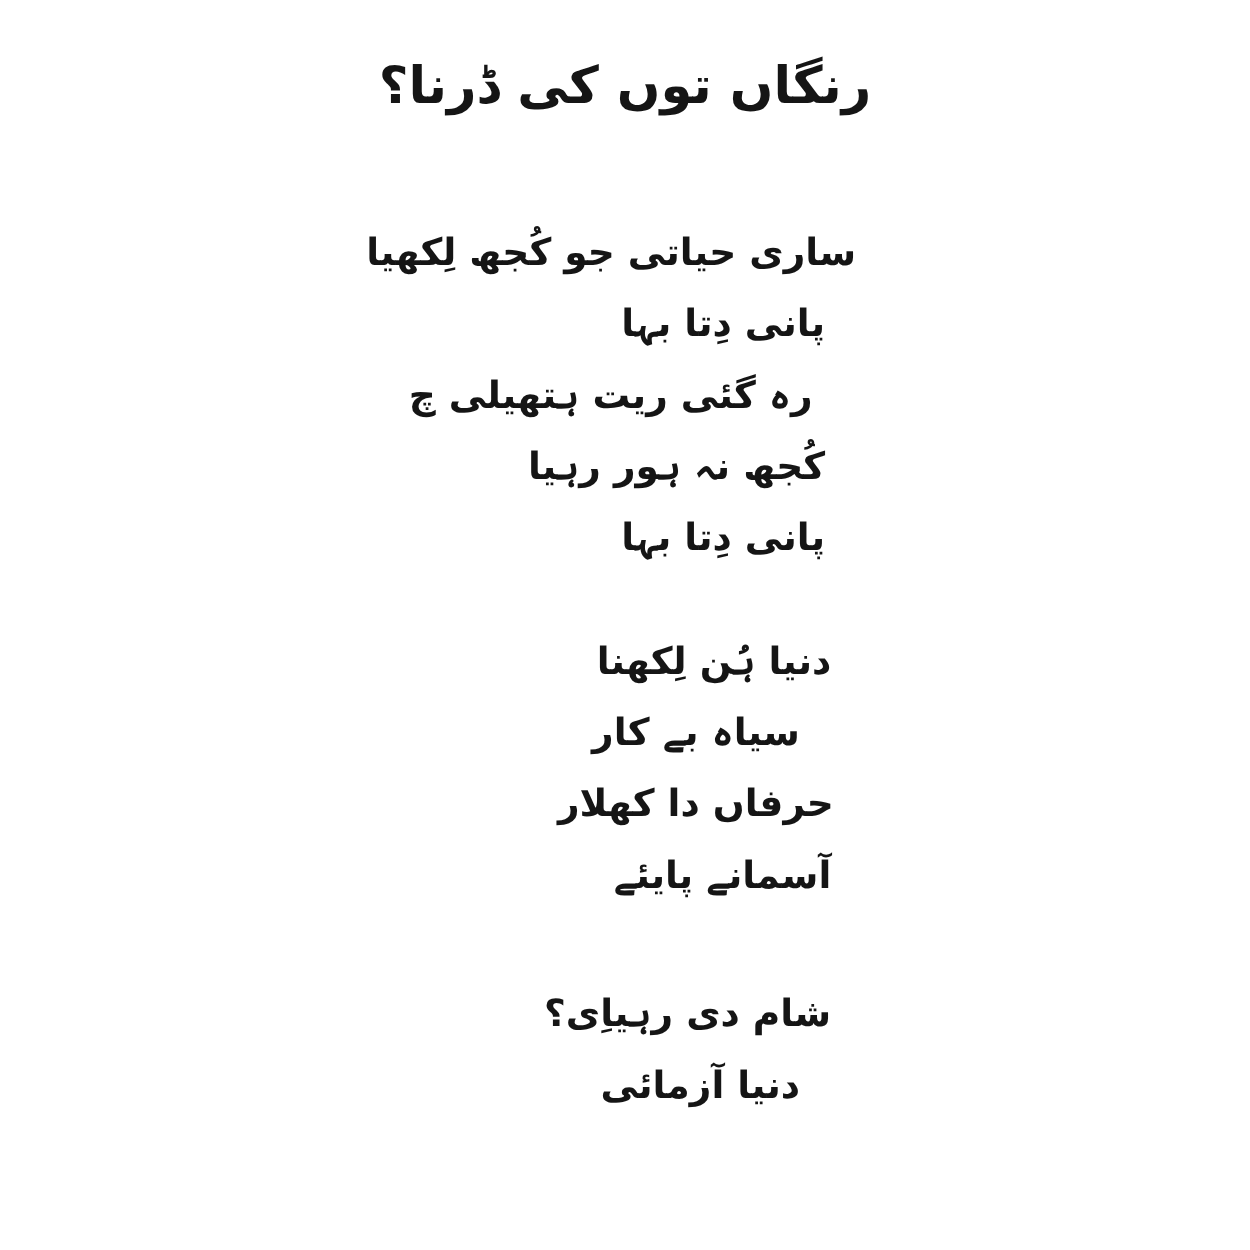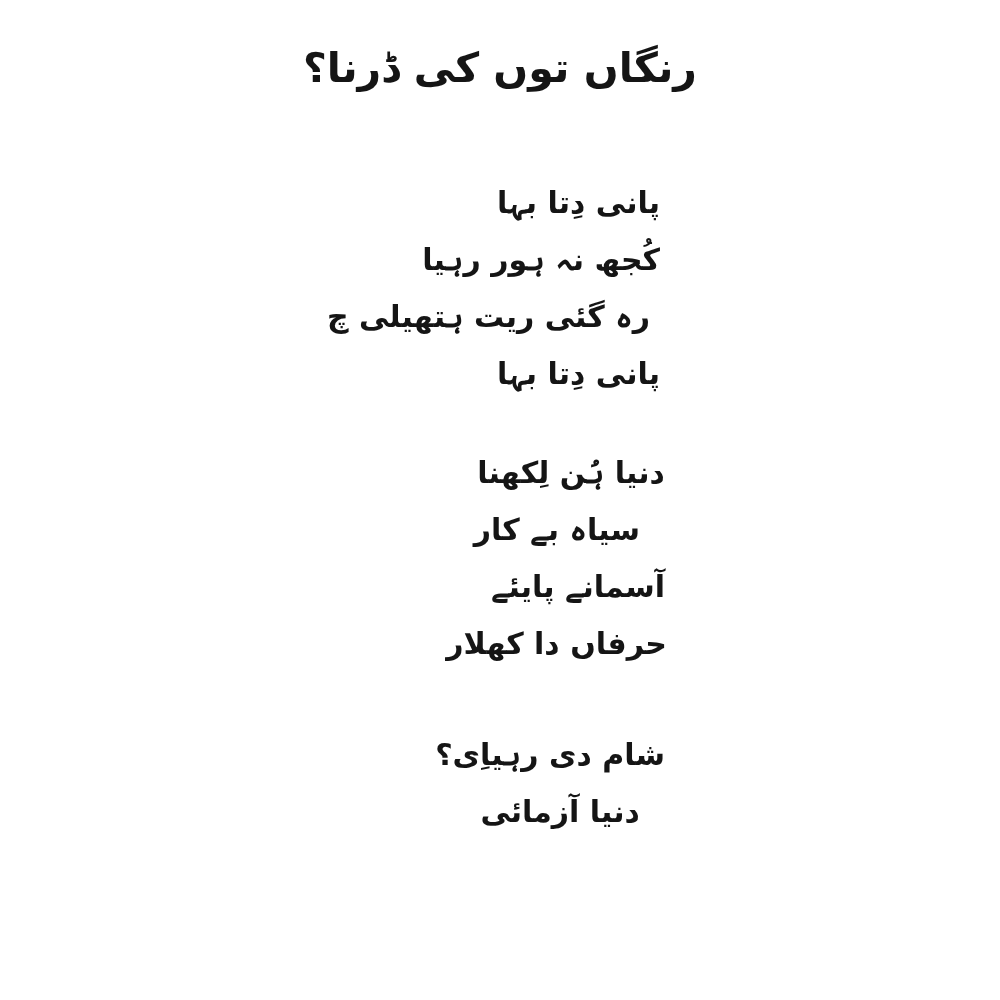--- a/index.html
+++ b/index.html
@@ -59,31 +59,32 @@
 </head>
 <body>
 
 <div class="page" style="--ink: #151515; --bg: #ffffff;">
 
   <h1 class="poem-title">رنگاں توں کی ڈرنا؟</h1>
 
   <div class="poem">
 
     <div class="stanza stanza-1">
+      <div class="line o0">ساری حیاتی جو کُجھ لِکھیا</div>
       <div class="line o25">پانی دِتا بہا</div>
+      <div class="line o35">رہ گئی ریت ہتھیلی چ</div>
       <div class="line o25">کُجھ نہ ہور رہیا</div>
-      <div class="line o35">رہ گئی ریت ہتھیلی چ</div>
       <div class="line o25">پانی دِتا بہا</div>
     </div>
 
     <div class="stanza stanza-2">
       <div class="line o20">دنیا ہُن لِکھنا</div>
       <div class="line o45">سیاہ بے کار</div>
+      <div class="line o18">حرفاں دا کھلار</div>
       <div class="line o20">آسمانے پایئے</div>
-      <div class="line o18">حرفاں دا کھلار</div>
     </div>
 
     <div class="stanza stanza-3">
       <div class="line o20">شام دی رہیاِی؟</div>
       <div class="line o45">دنیا آزمائی</div>
     </div>
 
   </div>
 </div>
 

